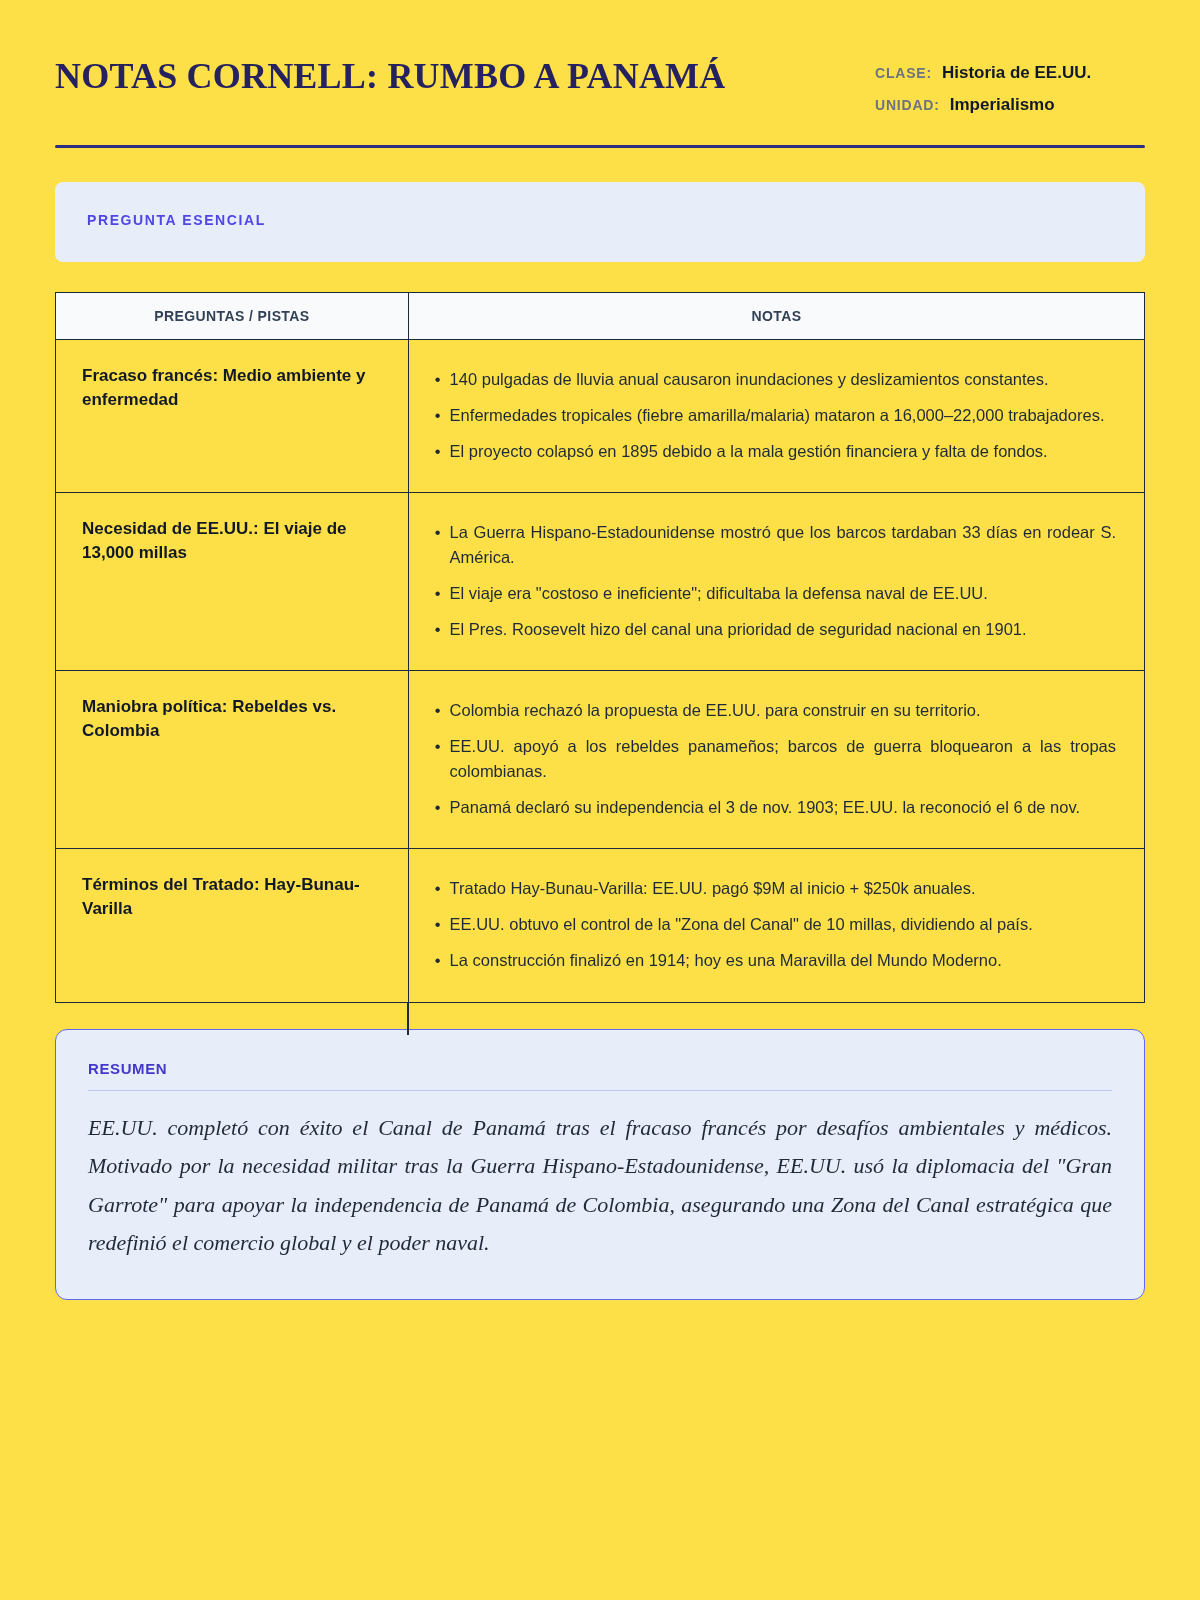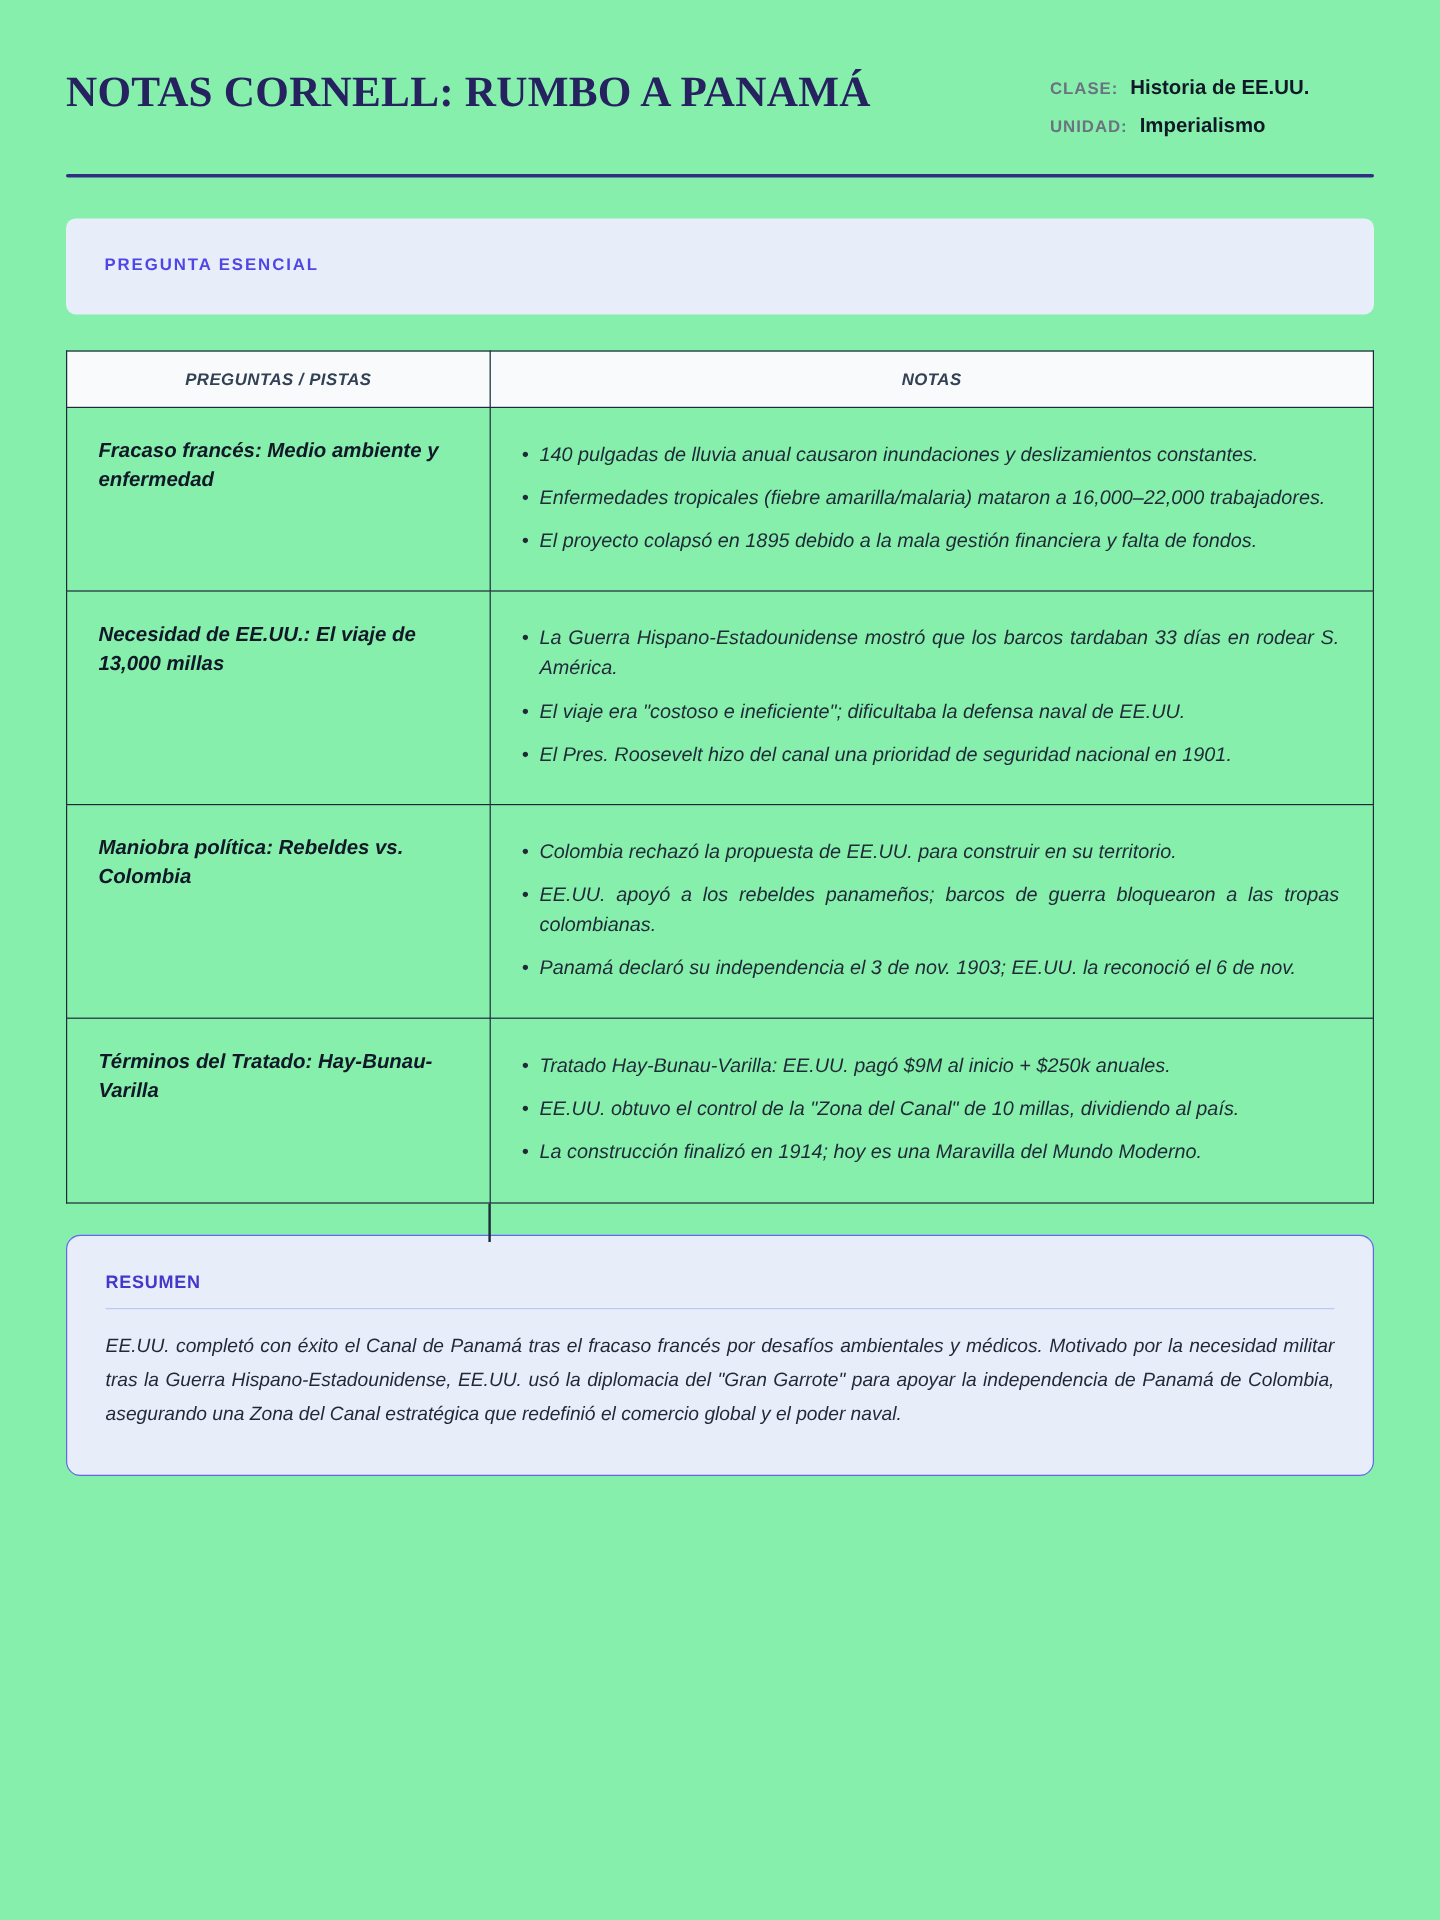--- a/index.html
+++ b/index.html
@@ -5,21 +5,21 @@
   * { margin: 0; padding: 0; box-sizing: border-box; }
   html, body { background: #ffffff; }
   body {
     font-family: "Liberation Sans", "DejaVu Sans", sans-serif;
     color: #1f2937;
   }
   .page {
     width: 1200px;
     min-height: 1600px;
     margin: 0 auto;
-    background: #86efac;
+    background: #fde047;
     padding: 55px 55px 60px 55px;
   }
 
   
   .header {
     display: flex;
     justify-content: space-between;
     align-items: flex-start;
   }
   .title {
@@ -78,21 +78,20 @@
     color: #1f2937;
     text-align: justify;
   }
 
   
   .table-wrap { position: relative; margin-top: 30px; }
   table.cornell {
     width: 100%;
     border-collapse: collapse;
     table-layout: fixed;
-    font-style: italic;
   }
   table.cornell col.c-cues  { width: 32.4%; }
   table.cornell col.c-notes { width: 67.6%; }
   table.cornell th, table.cornell td {
     border: 1.5px solid #1e293b;
     vertical-align: top;
   }
   table.cornell th {
     background: #f8fafc;
     font-size: 14px;
@@ -151,25 +150,26 @@
     font-weight: 700;
     letter-spacing: 0.6px;
     color: #4338ca;
   }
   .summary-rule {
     margin: 13px 0 18px 0;
     height: 1px;
     background: #bcc8f2;
   }
   .summary-text {
-    font-size: 16px;
+    font-size: 22px;
     font-style: italic;
     line-height: 1.75;
     color: #1f2937;
     text-align: justify;
+    font-family: Liberation Serif, serif;
   }
 </style>
 </head>
 <body>
 
 <div class="page">
 
   <header class="header">
     <div class="header-left">
       <h1 class="title">NOTAS CORNELL: RUMBO A PANAMÁ</h1>

